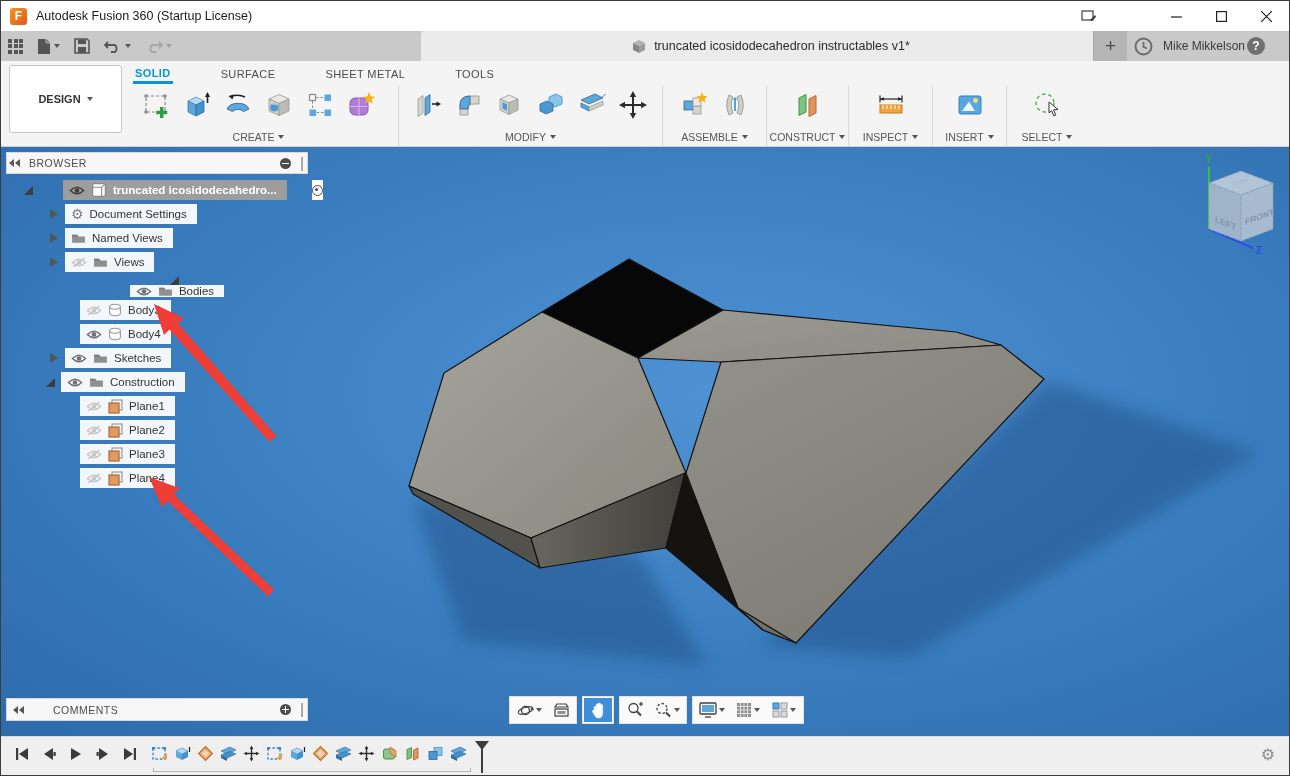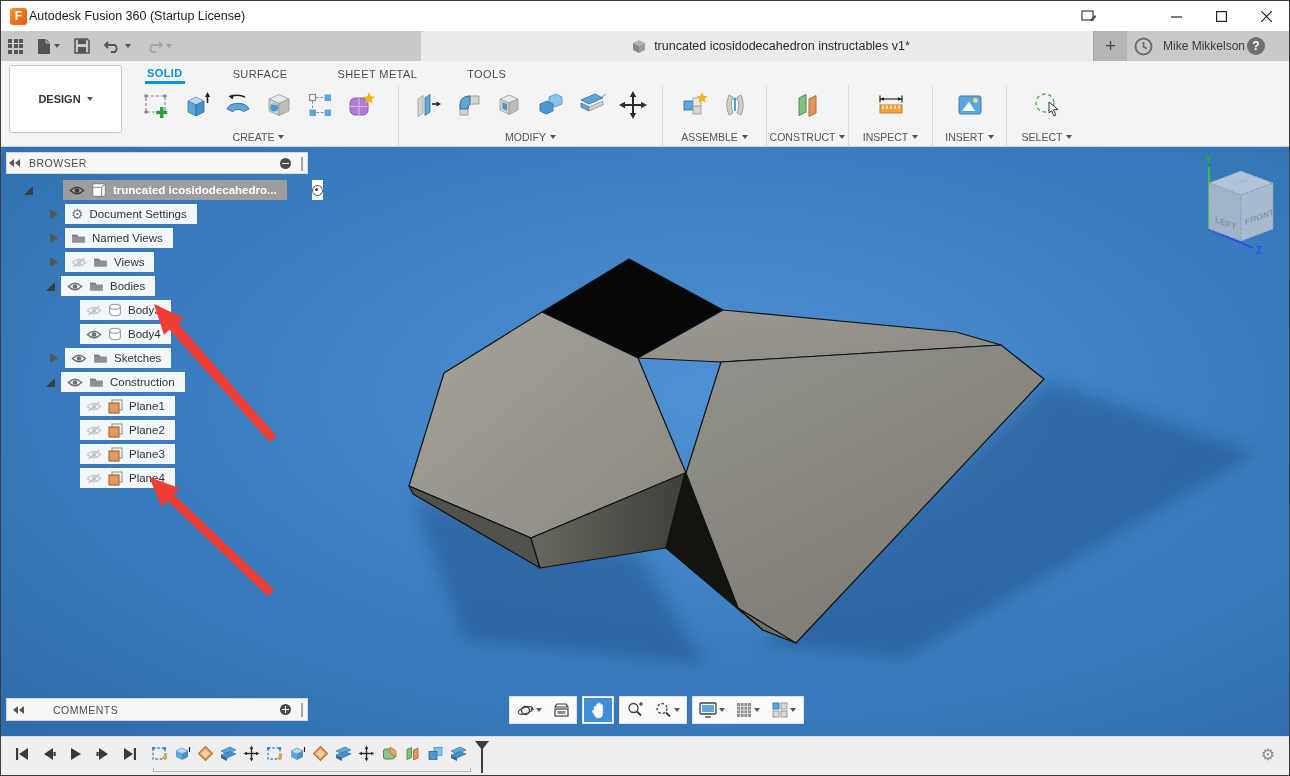--- a/index.html
+++ b/index.html
@@ -2,21 +2,21 @@
 <html><head>
 <meta charset="utf-8">
 <style>
   * { margin:0; padding:0; box-sizing:border-box; }
   html,body { width:1290px; height:776px; font-family:"Liberation Sans", sans-serif; background:#fff; }
   .app { position:relative; width:1290px; height:776px; overflow:hidden; border:1px solid #3c3c3c; background:#fff; }
 
   
   .titlebar { position:absolute; left:0; top:0; width:100%; height:30px; background:#ffffff; display:flex; align-items:center; }
   .fusion-logo { width:17px; height:17px; margin-left:9px; border-radius:3px; background:linear-gradient(135deg,#f7941e,#e05a1d); color:#fff; font-size:12px; font-weight:bold; display:flex; align-items:center; justify-content:center; }
-  .win-title { margin-left:2px; font-size:12.5px; color:#1a1a1a; }
+  .win-title { margin-left:9px; font-size:12.5px; color:#1a1a1a; }
   .win-controls { position:absolute; right:0; top:0; height:30px; display:flex; align-items:center; }
   .win-btn { width:45px; height:30px; display:flex; align-items:center; justify-content:center; }
   .touch-btn { position:absolute; right:180px; top:0; width:40px; height:30px; display:flex; align-items:center; justify-content:center; }
 
   
   .qat { position:absolute; left:0; top:30px; width:100%; height:30px; background:#c9c9c9; display:flex; align-items:center; }
   .qat-icon { height:30px; padding:0 7px; display:flex; align-items:center; gap:3px; }
   .grid9 { width:15px; height:15px; display:grid; grid-template-columns:repeat(3,1fr); gap:1.5px; }
   .grid9 span { background:#555; }
   .caret { width:0; height:0; border-left:3.5px solid transparent; border-right:3.5px solid transparent; border-top:4px solid #555; display:inline-block; }
@@ -26,21 +26,21 @@
   .tab-close { position:absolute; right:10px; top:5px; font-size:15px; color:#5a5a5a; width:18px; height:18px; text-align:center; line-height:17px; }
   .newtab { position:absolute; left:1092px; top:0; width:34px; height:30px; background:#b5b5b5; color:#4c4c4c; font-size:19px; display:flex; align-items:center; justify-content:center; border-left:1px solid #a5a5a5; }
   .clock-btn { position:absolute; left:1130px; top:3px; width:24px; height:24px; display:flex; align-items:center; justify-content:center; }
   .user-name { position:absolute; left:1162px; top:0; height:30px; display:flex; align-items:center; font-size:12px; color:#3a3a3a; }
   .help-btn { position:absolute; left:1246px; top:6px; width:18px; height:18px; border-radius:50%; background:#6f6f6f; color:#fff; font-size:12px; font-weight:bold; display:flex; align-items:center; justify-content:center; }
 
   
   .ribbon { position:absolute; left:0; top:60px; width:100%; height:86px; background:#f4f4f4; border-bottom:1px solid #d0d0d0; }
   .ribbon-tabs { display:flex; height:24px; align-items:center; padding-left:132px; gap:46px; }
   .rtab { font-size:11px; letter-spacing:.4px; color:#4c4c4c; padding:4px 2px 2px; }
-  .rtab.active { color:#0696d7; font-weight:bold; border-bottom:3px solid #0696d7;margin-left:12px; }
+  .rtab.active { color:#0696d7; font-weight:bold; border-bottom:3px solid #0696d7; }
   .workspace { position:absolute; left:8px; top:4px; width:113px; height:68px; background:#fff; border:1px solid #c6c6c6; border-radius:3px; display:flex; align-items:center; justify-content:center; gap:6px; font-size:11px; font-weight:bold; color:#333; }
   .groups { display:flex; height:62px; padding-left:118px; align-items:stretch; }
   .group { display:flex; flex-direction:column; justify-content:space-between; padding:3px 6px 2px; border-right:1px solid #dadada; }
   .group:last-child { border-right:none; }
   .g-icons { display:flex; gap:7px; align-items:center; justify-content:center; }
   .g-label { display:flex; align-items:center; justify-content:center; gap:4px; font-size:10.5px; color:#555; padding-bottom:2px; }
   .tool { width:34px; height:34px; display:flex; align-items:center; justify-content:center; }
 
   
   .canvas { position:absolute; left:0; top:146px; width:1290px; height:589px; background:radial-gradient(ellipse at 55% 42%, #4e92d4 0%, #3c80c2 48%, #2d6bab 100%); overflow:hidden; }
@@ -529,21 +529,21 @@
                 <line x1="2" y1="9" x2="12" y2="1" stroke="#c6c6c6" stroke-width="1.4"></line>
               </svg>
             <svg width="15" height="12" viewBox="0 0 14 11">
                 <path d="M1 2.5 L5.5 2.5 L7 4 L13 4 L13 10 L1 10 Z" fill="#909090"></path>
                 <path d="M1 2.5 L5.5 2.5 L7 4 L1 4 Z" fill="#7b7b7b"></path>
               </svg>
             <span class="lbl">Views</span>
           </div>
         </div>
 
-        <div class="trow" style="padding-left:40px;">
+        <div class="trow" style="padding-left:40px;flex-direction:column;">
           <span class="tri-exp"></span>
           <div class="chip">
             <svg width="16" height="11" viewBox="0 0 14 10">
                 <path d="M1 5 Q7 -1 13 5 Q7 11 1 5 Z" fill="none" stroke="#6f6f6f" stroke-width="1.3"></path>
                 <circle cx="7" cy="5" r="2.1" fill="#6f6f6f"></circle>
               </svg>
             <svg width="15" height="12" viewBox="0 0 14 11">
                 <path d="M1 2.5 L5.5 2.5 L7 4 L13 4 L13 10 L1 10 Z" fill="#909090"></path>
                 <path d="M1 2.5 L5.5 2.5 L7 4 L1 4 Z" fill="#7b7b7b"></path>
               </svg>

